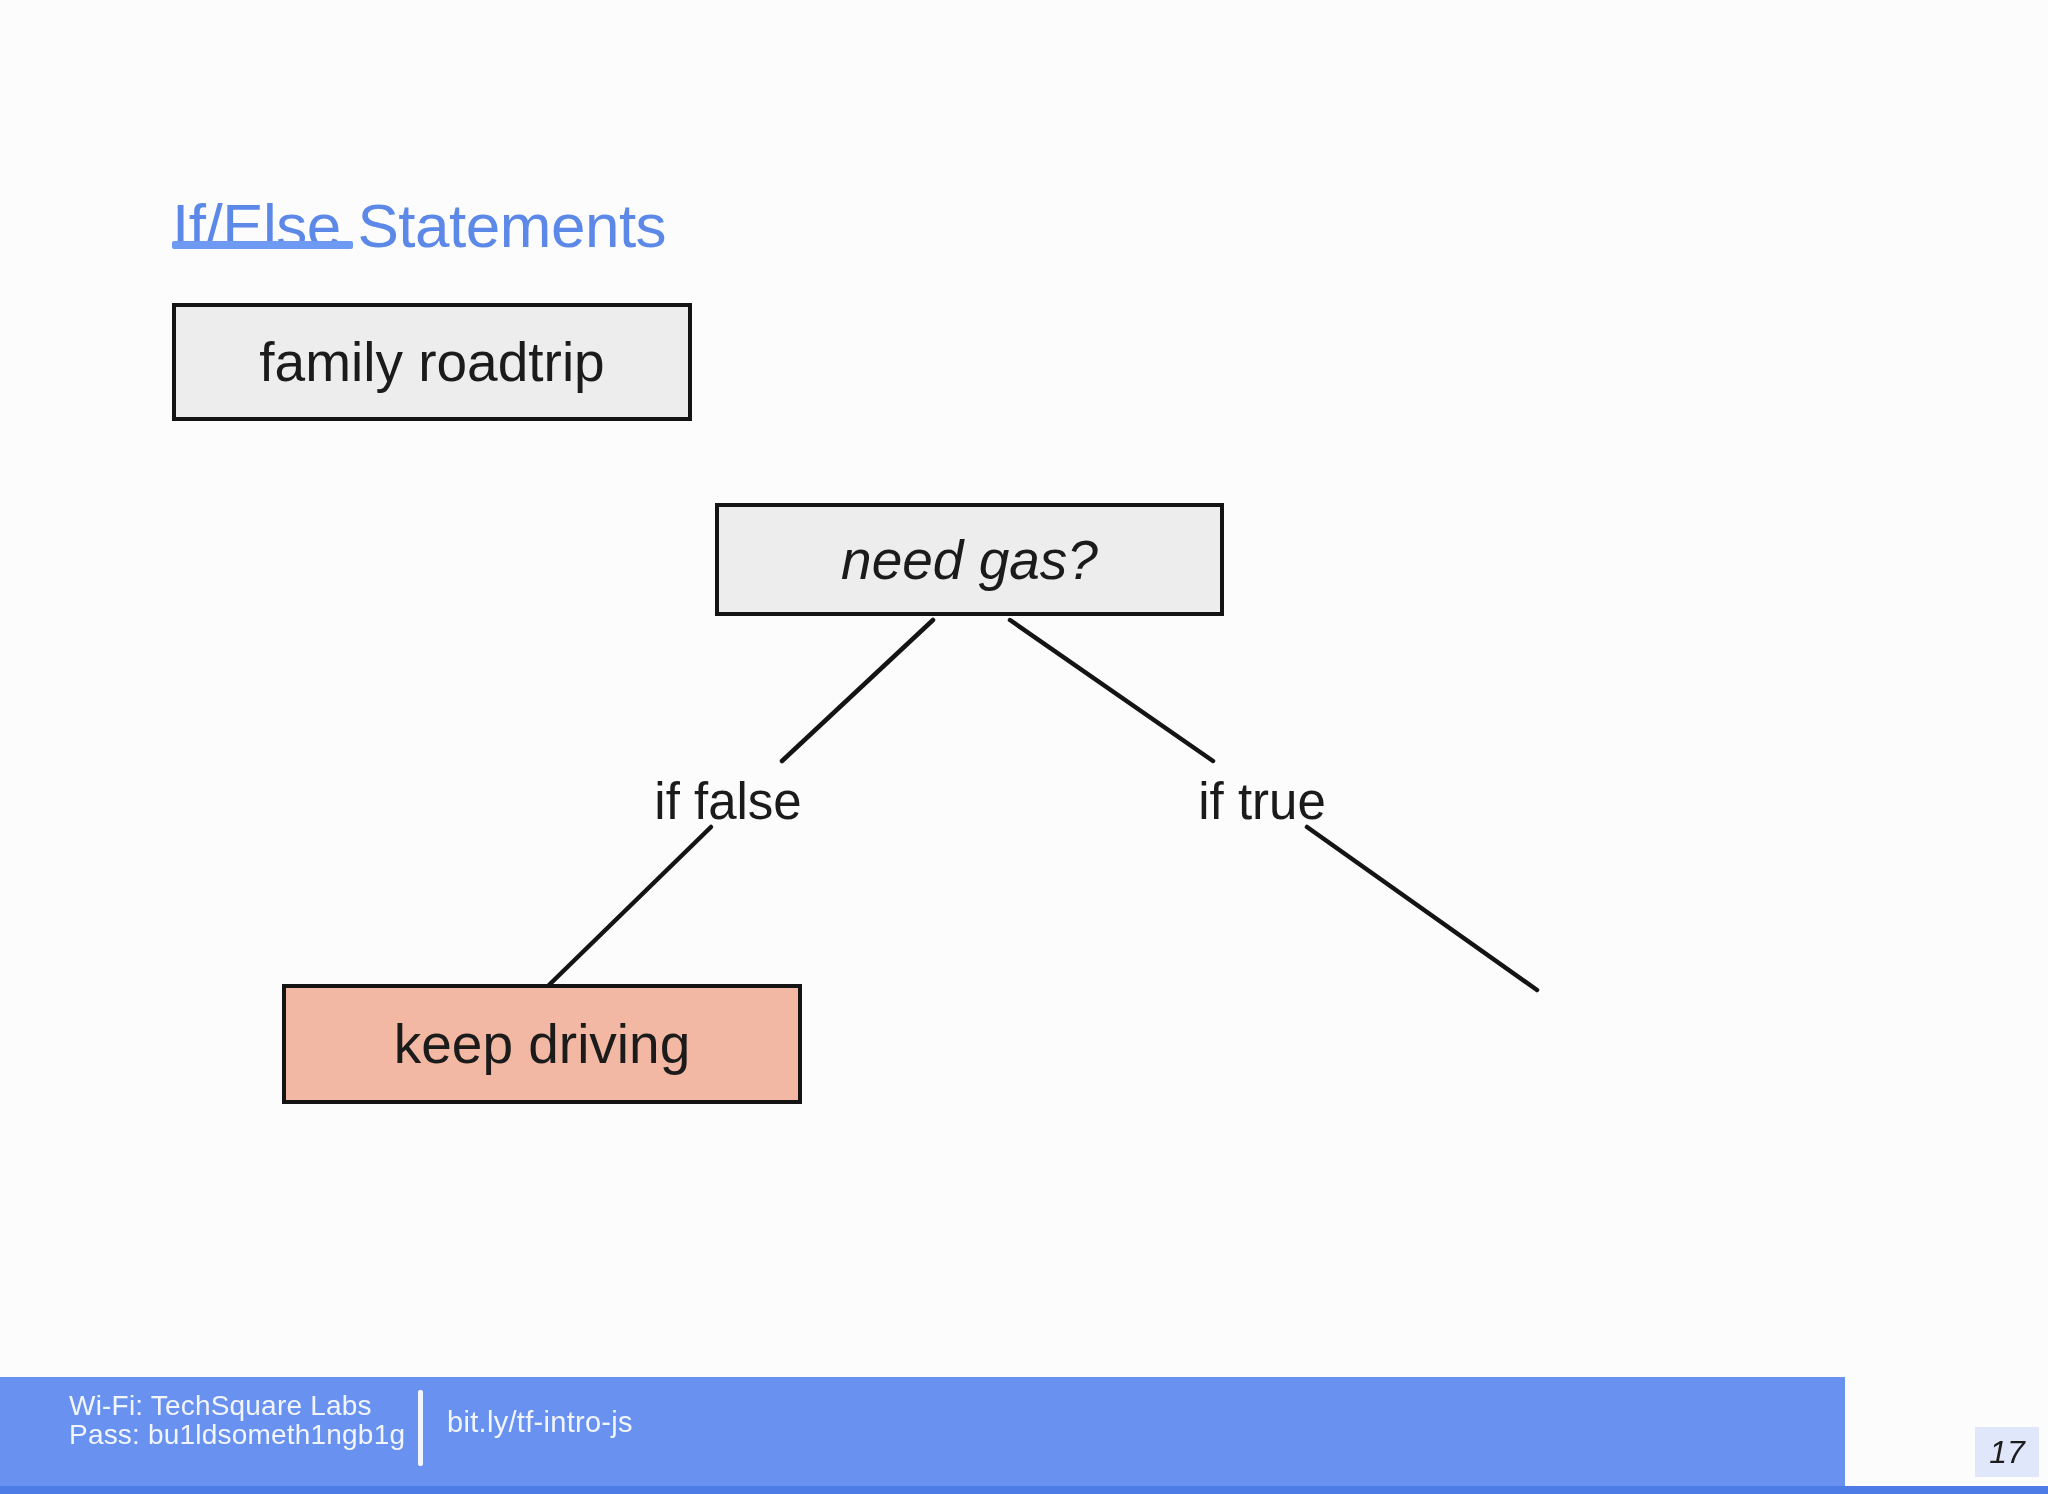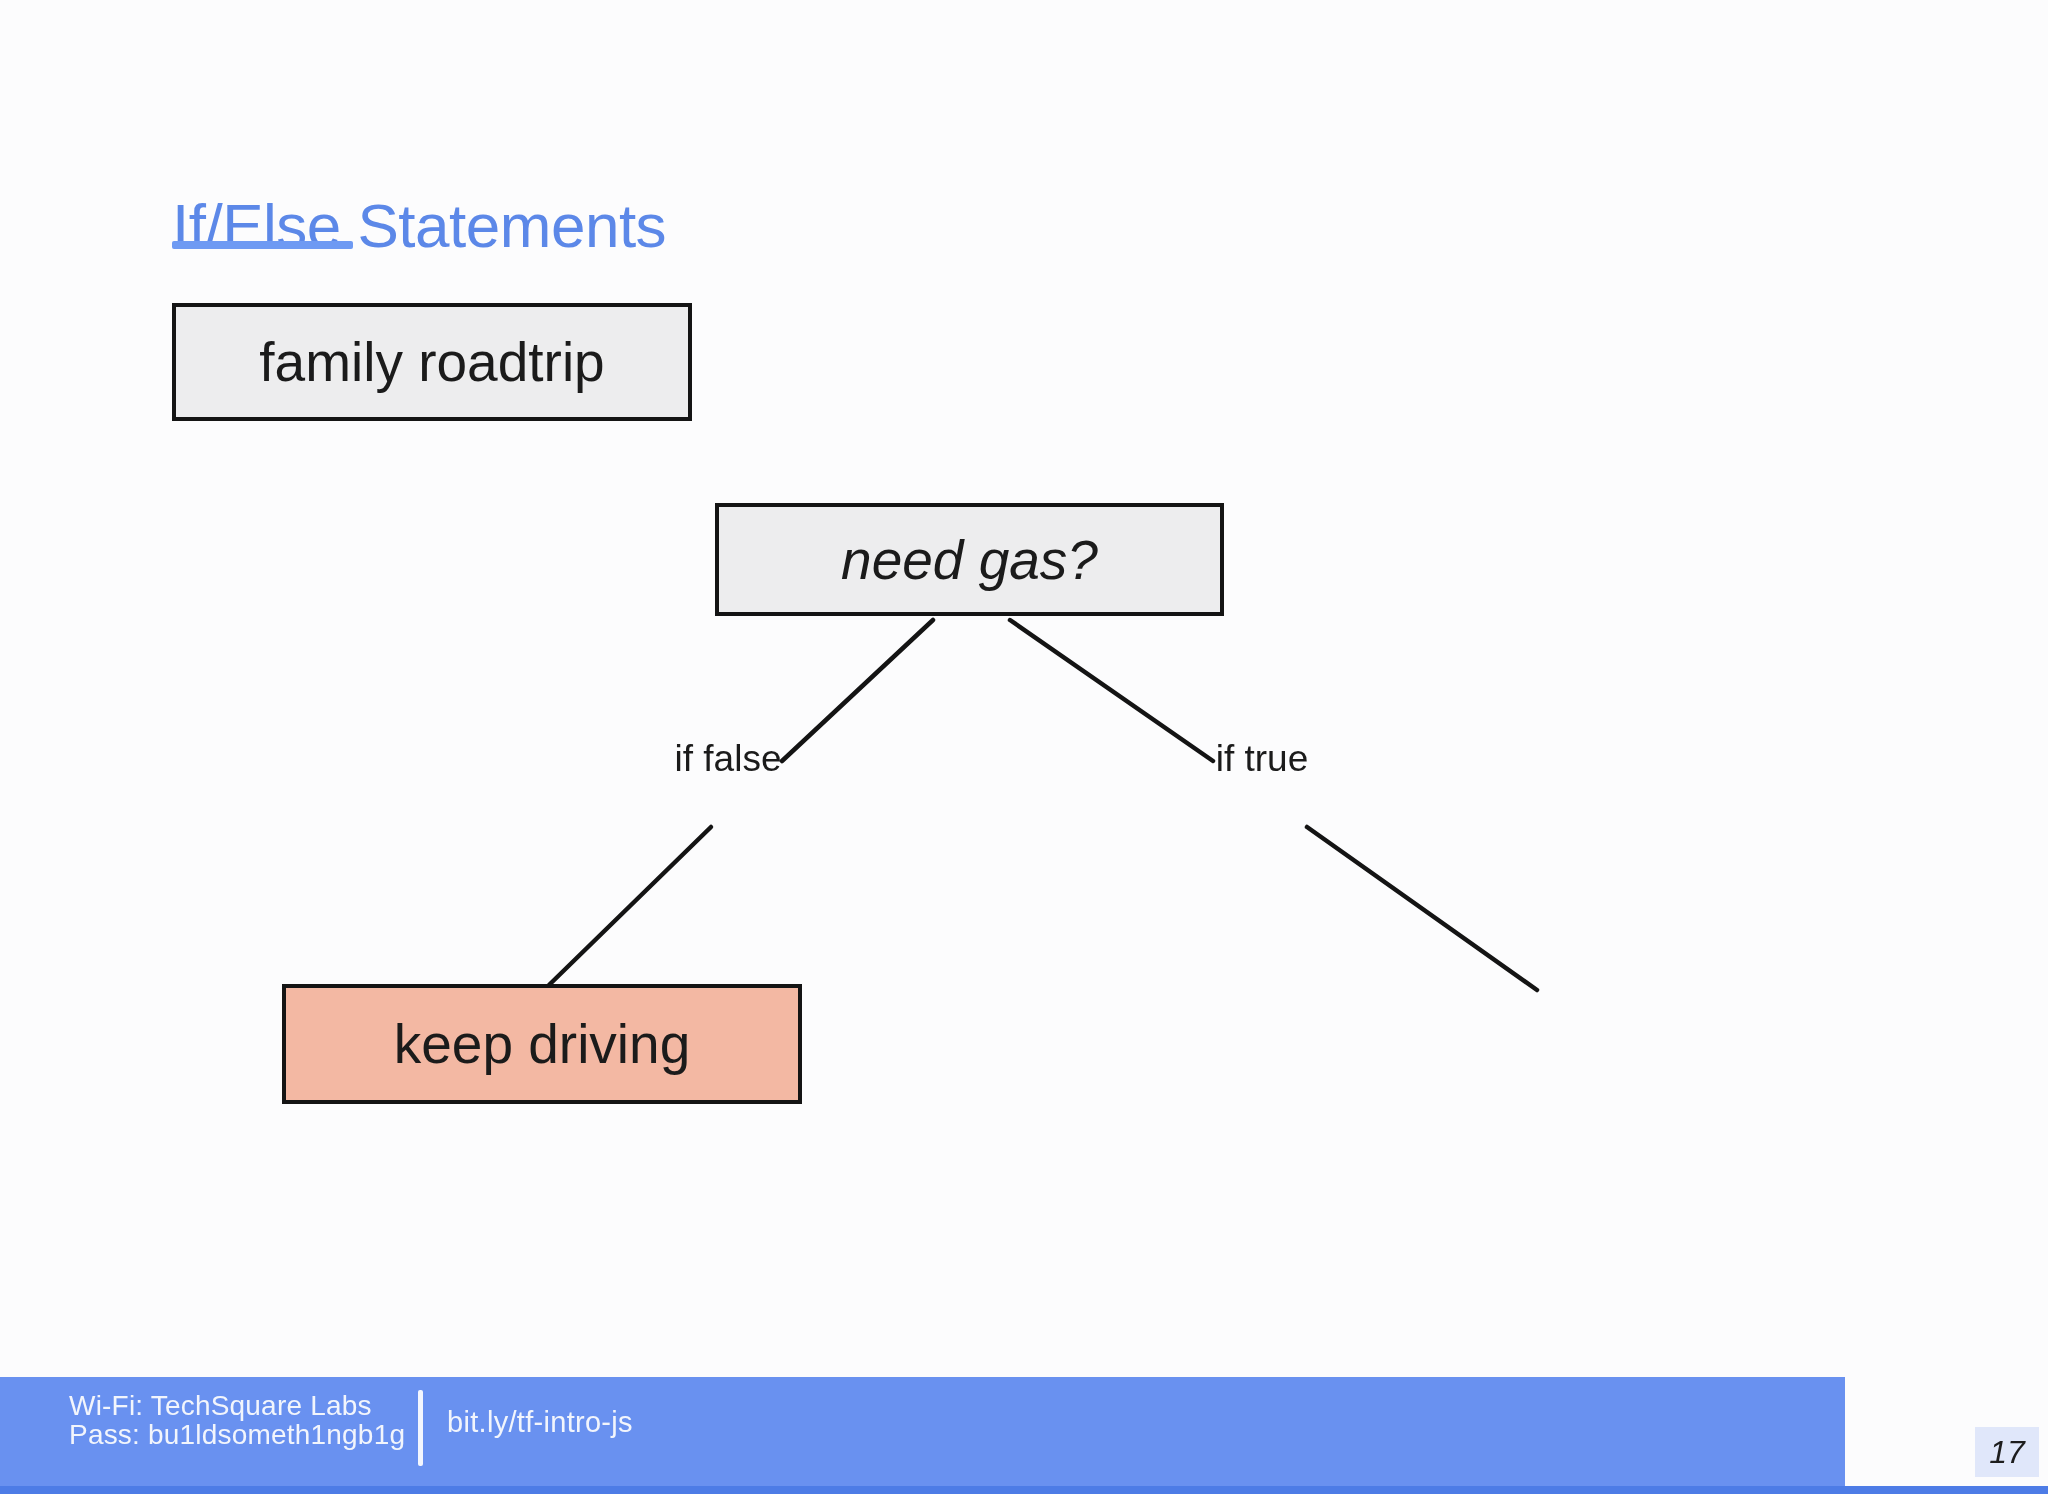--- a/index.html
+++ b/index.html
@@ -28,22 +28,22 @@
     display:flex;align-items:center;justify-content:center;
     font-size:55px;color:#1b1b1b;white-space:nowrap;
   }
   .node-family-roadtrip{left:150px;top:303px;width:520px;height:118px;margin-left:22px;}
   .node-need-gas{left:715px;top:503px;width:509px;height:113px;font-style:italic;}
   .node-keep-driving{left:282px;top:984px;width:520px;height:120px;}
   .node-go-to-gas-station{left:1261px;top:988px;width:551px;height:120px;}
 
   
   .branch-label{
-    position:absolute;width:320px;top:738px;
-    font-size:37px;color:#1b1b1b;text-align:center;white-space:nowrap;
+    position:absolute;width:320px;top:772px;
+    font-size:51px;color:#1b1b1b;text-align:center;white-space:nowrap;
   }
   .branch-label-false{left:568px;}
   .branch-label-true{left:1102px;}
 
   
   svg.edges{position:absolute;left:0;top:0;width:2048px;height:1494px;pointer-events:none;}
 
   
   .footer{
     position:absolute;left:0;top:1377px;width:1845px;height:117px;

